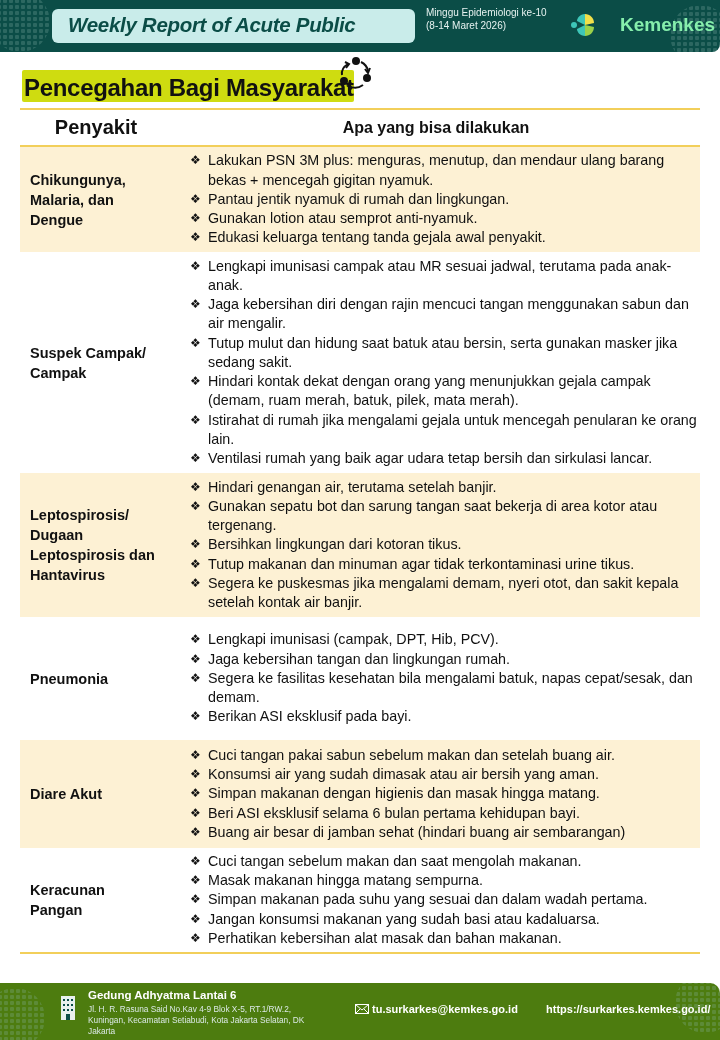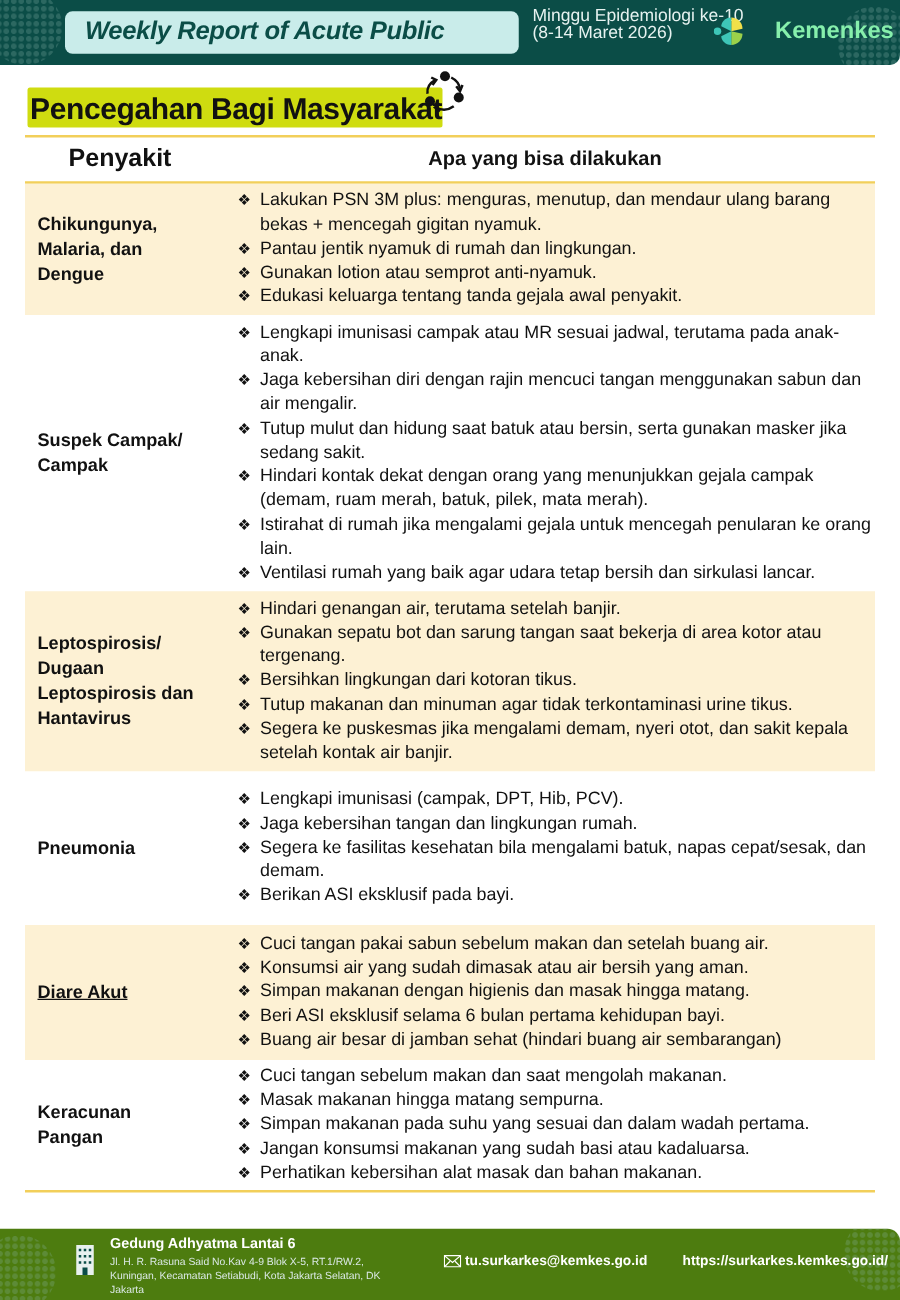--- a/index.html
+++ b/index.html
@@ -7,21 +7,21 @@
          font-family:"Liberation Sans", "DejaVu Sans", sans-serif; color:#111; }
   .header { position:absolute; left:0; top:0; width:720px; height:52px; background:#0b4d47;
             border-bottom-right-radius:8px; overflow:hidden; }
   .pattern { position:absolute; width:60px; height:60px; opacity:0.25;
              background-image: radial-gradient(circle, #8fb8b0 2px, transparent 2.5px);
              background-size:6px 6px; border-radius:50%; }
   .title-box { position:absolute; left:52px; top:9px; width:363px; height:34px; background:#c9ecea;
                border-radius:6px; overflow:hidden; }
   .title-text { position:absolute; left:16px; top:2px; font-size:20.5px; font-weight:bold; font-style:italic;
                 color:#0b4d47; white-space:normal; width:350px; line-height:28px; letter-spacing:-0.3px; }
-  .week { position:absolute; left:426px; top:6px; color:#e6f2f0; font-size:14px; line-height:13px; }
+  .week { position:absolute; left:426px; top:6px; color:#e6f2f0; font-size:10px; line-height:13px; }
   .logo { position:absolute; left:571px; top:10px; height:30px; display:flex; align-items:center; }
   .logo-text { color:#86efac; font-size:19px; font-weight:bold; margin-left:21px; }
 
   .section-banner { position:absolute; left:22px; top:70px; width:332px; height:32px; background:#cfdc10;
                     border-radius:2px; }
   .section-title { position:absolute; left:2px; top:4px; font-size:24px; font-weight:bold; color:#111;
                    letter-spacing:-0.3px; }
   .cycle-icon { position:absolute; left:336px; top:55px; width:40px; height:40px; }
 
   .table { position:absolute; left:20px; top:108px; width:680px; }
@@ -130,21 +130,21 @@
     <div class="row-label" style="width:125px;">Pneumonia</div>
     <ul class="row-items" style="padding-left:35px;">
       <li>Lengkapi imunisasi (campak, DPT, Hib, PCV).</li>
       <li>Jaga kebersihan tangan dan lingkungan rumah.</li>
       <li>Segera ke fasilitas kesehatan bila mengalami batuk, napas cepat/sesak, dan demam.</li>
       <li>Berikan ASI eksklusif pada bayi.</li>
     </ul>
   </div>
 
   <div class="row cream" style="height:108px;">
-    <div class="row-label" style="width:125px;text-decoration:underline;">Diare Akut</div>
+    <div class="row-label" style="width:125px;">Diare Akut</div>
     <ul class="row-items" style="padding-left:35px;">
       <li>Cuci tangan pakai sabun sebelum makan dan setelah buang air.</li>
       <li>Konsumsi air yang sudah dimasak atau air bersih yang aman.</li>
       <li>Simpan makanan dengan higienis dan masak hingga matang.</li>
       <li>Beri ASI eksklusif selama 6 bulan pertama kehidupan bayi.</li>
       <li>Buang air besar di jamban sehat (hindari buang air sembarangan)</li>
     </ul>
   </div>
 
   <div class="row" style="height:104px;">

